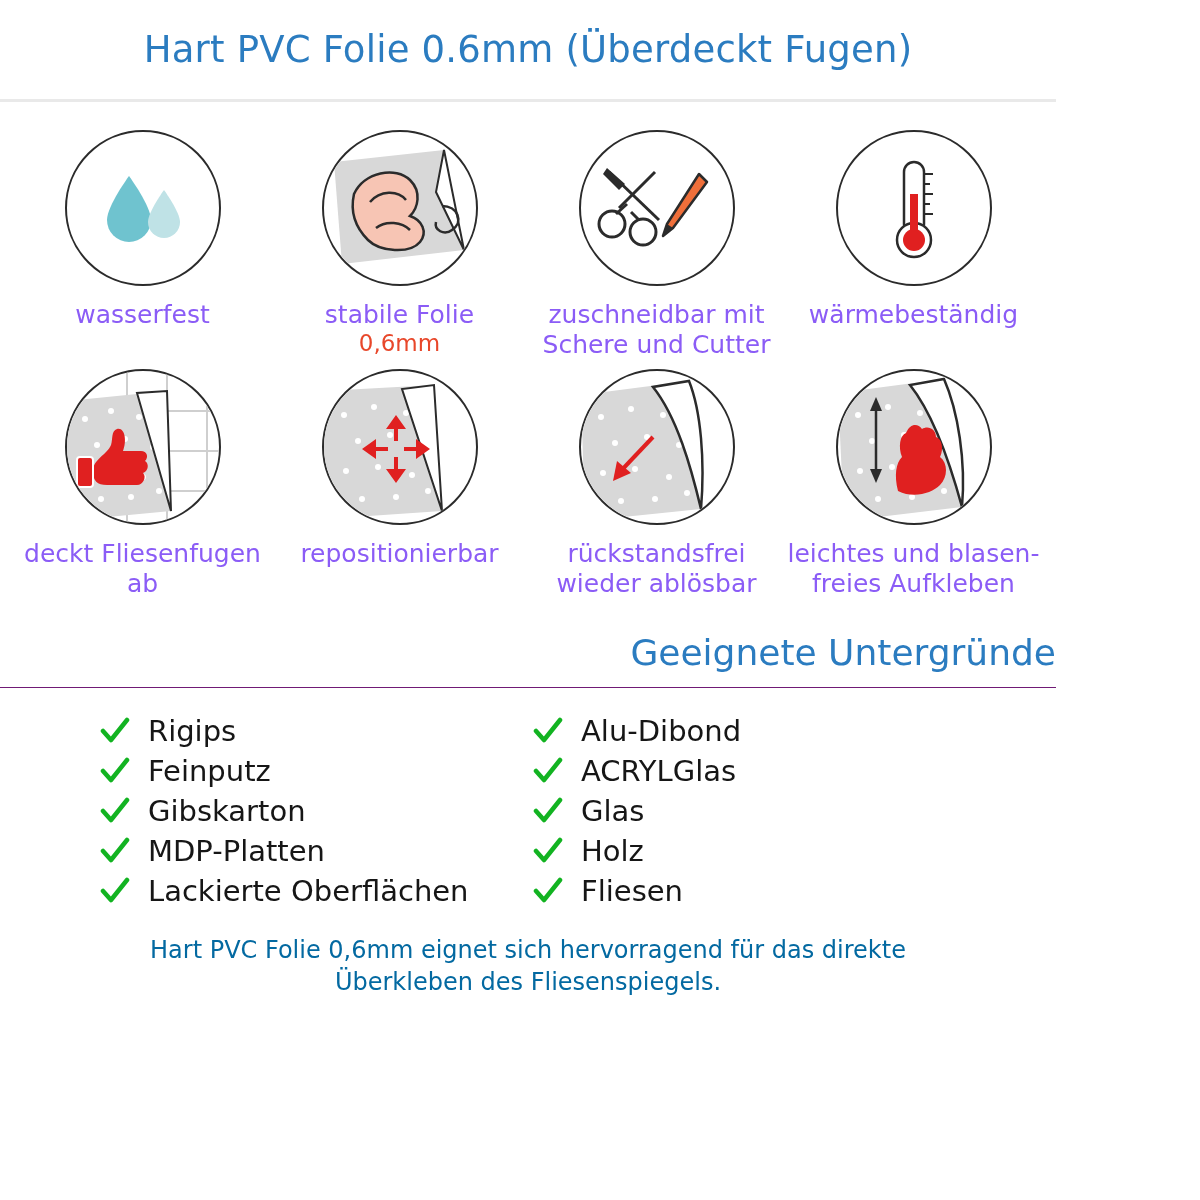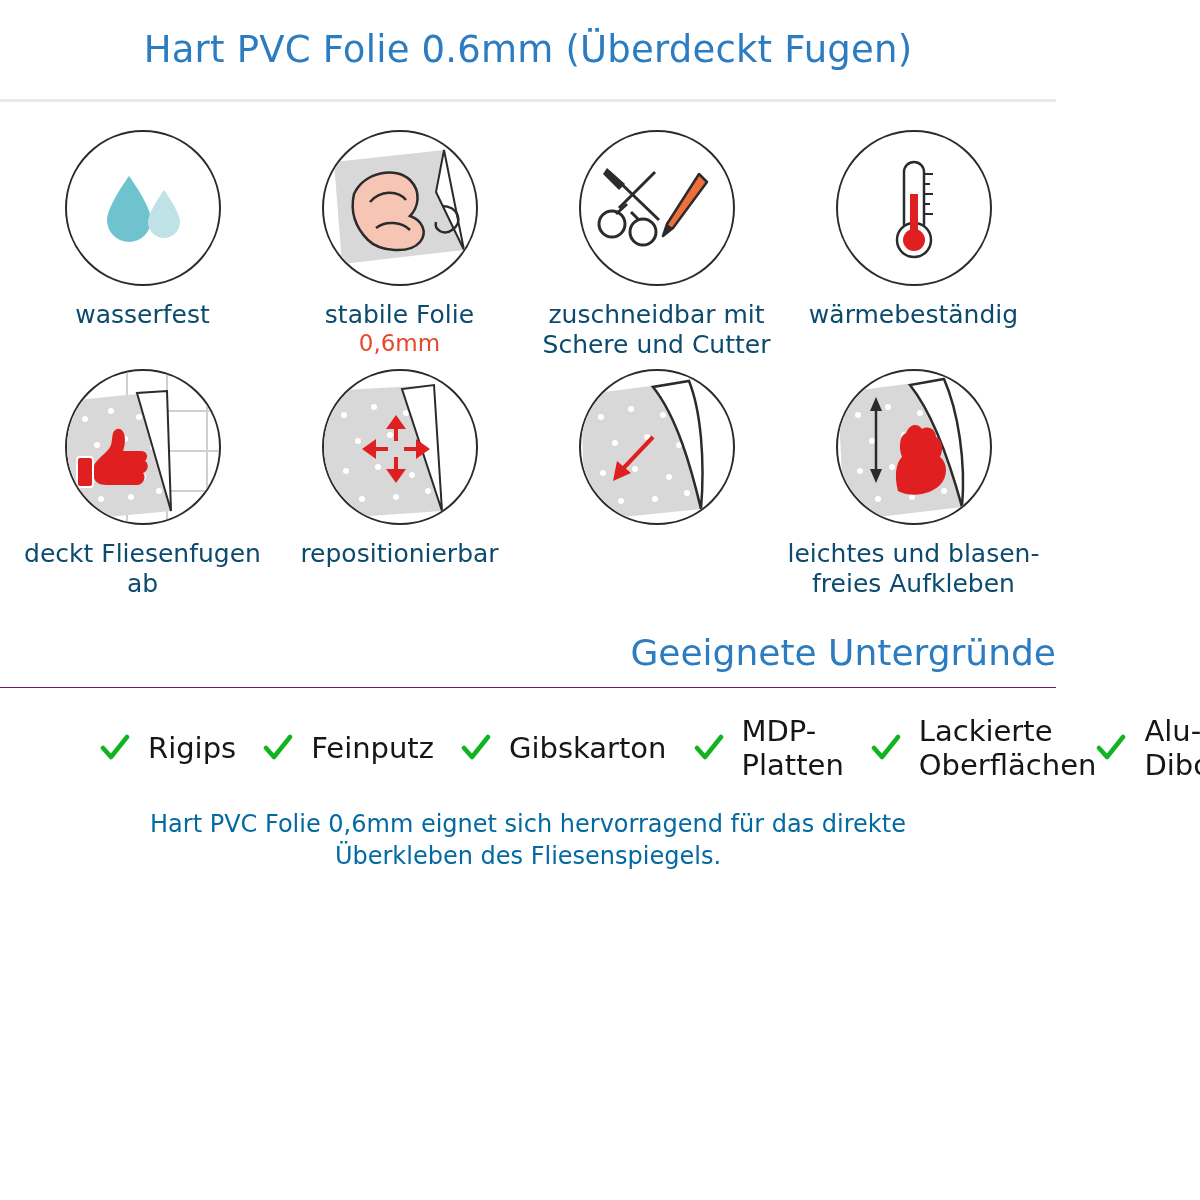--- a/index.html
+++ b/index.html
@@ -61,21 +61,21 @@
     background: #ffffff;
     display: flex;
     align-items: center;
     justify-content: center;
   }
   .feature-label {
     margin-top: 14px;
     text-align: center;
     font-size: 25px;
     line-height: 1.18;
-    color: #0c4a6e;
+    color: #8b5cf6;
     max-width: 280px;
   }
   .feature-sub {
     font-size: 23px;
     color: #e8472a;
     text-align: center;
     line-height: 1.2;
   }
 
   
@@ -93,22 +93,22 @@
   
   .substrates {
     margin-top: 26px;
     display: grid;
     grid-template-columns: 1fr 1fr;
     column-gap: 0;
     padding: 0 90px 0 100px;
   }
   .sub-col {
     display: flex;
-    flex-direction: row;
-    gap: 27px;
+    flex-direction: column;
+    gap: 6px;
   }
   .sub-item {
     display: flex;
     align-items: center;
     gap: 18px;
     font-size: 29px;
     color: #161616;
   }
   .check {
     width: 30px;
@@ -284,20 +284,21 @@
               <circle cx="74" cy="128" r="3"></circle>
               <circle cx="106" cy="122" r="3"></circle>
           </g>
           <path d="M108 10 C120 40 124 90 120 138 C110 96 96 46 72 16 Z" fill="#ffffff" stroke="#2b2b2b" stroke-width="2.5"></path>
           <g stroke="#e02020" stroke-width="4" fill="none">
             <line x1="72" y1="66" x2="36" y2="104"></line>
           </g>
           <path d="M32 110 L36 90 L50 102 Z" fill="#e02020"></path>
         </svg>
       </div>
+      <div class="feature-label">rückstandsfrei wieder ablösbar</div>
     </div>
 
     <div class="feature">
       <div class="circle">
         <svg width="152" height="152" viewBox="0 0 152 152">
           <path d="M0 22 L106 8 L124 136 L6 150 Z" fill="#d8d8d8"></path>
           <g fill="#ffffff">
             <circle cx="20" cy="44" r="3"></circle>
               <circle cx="50" cy="36" r="3"></circle>
               <circle cx="82" cy="42" r="3"></circle>
@@ -365,20 +366,26 @@
       <div class="sub-item">
         <svg class="check" viewBox="0 0 30 30">
             <path d="M3 15 L11 24 L27 4" fill="none" stroke="#12b321" stroke-width="4.5" stroke-linecap="round" stroke-linejoin="round"></path>
           </svg>
         <span>Alu-Dibond</span>
       </div>
       <div class="sub-item">
         <svg class="check" viewBox="0 0 30 30">
             <path d="M3 15 L11 24 L27 4" fill="none" stroke="#12b321" stroke-width="4.5" stroke-linecap="round" stroke-linejoin="round"></path>
           </svg>
+        <span>ACRYLGlas</span>
+      </div>
+      <div class="sub-item">
+        <svg class="check" viewBox="0 0 30 30">
+            <path d="M3 15 L11 24 L27 4" fill="none" stroke="#12b321" stroke-width="4.5" stroke-linecap="round" stroke-linejoin="round"></path>
+          </svg>
         <span>Glas</span>
       </div>
       <div class="sub-item">
         <svg class="check" viewBox="0 0 30 30">
             <path d="M3 15 L11 24 L27 4" fill="none" stroke="#12b321" stroke-width="4.5" stroke-linecap="round" stroke-linejoin="round"></path>
           </svg>
         <span>Holz</span>
       </div>
       <div class="sub-item">
         <svg class="check" viewBox="0 0 30 30">

